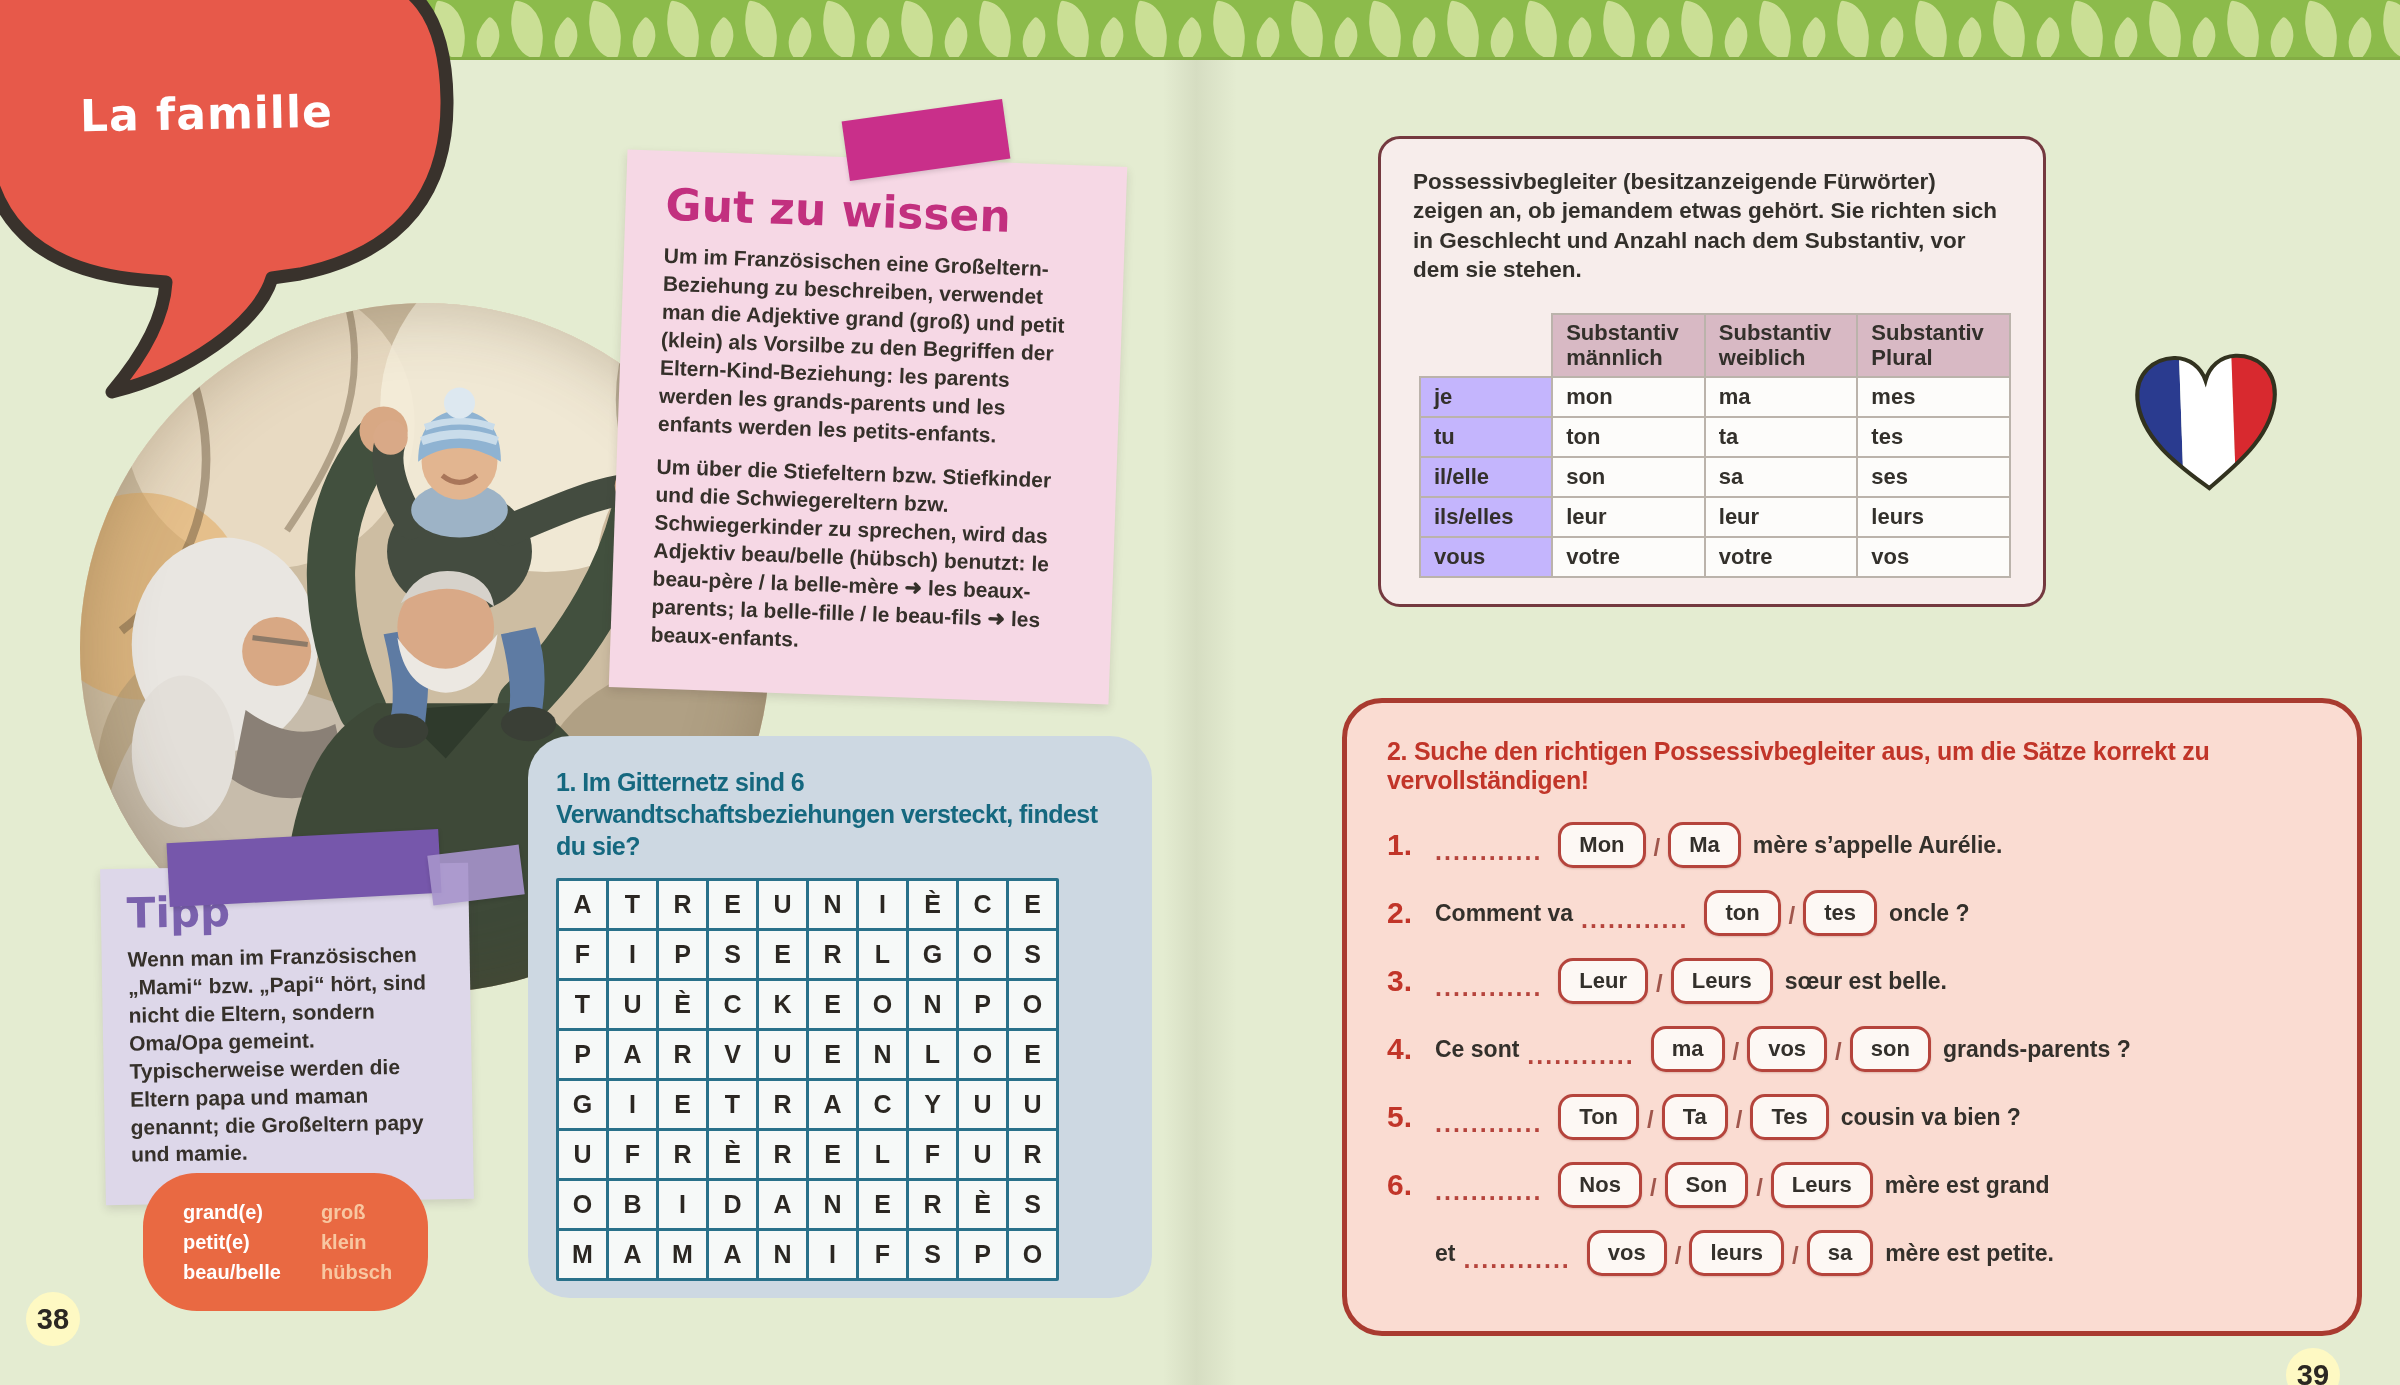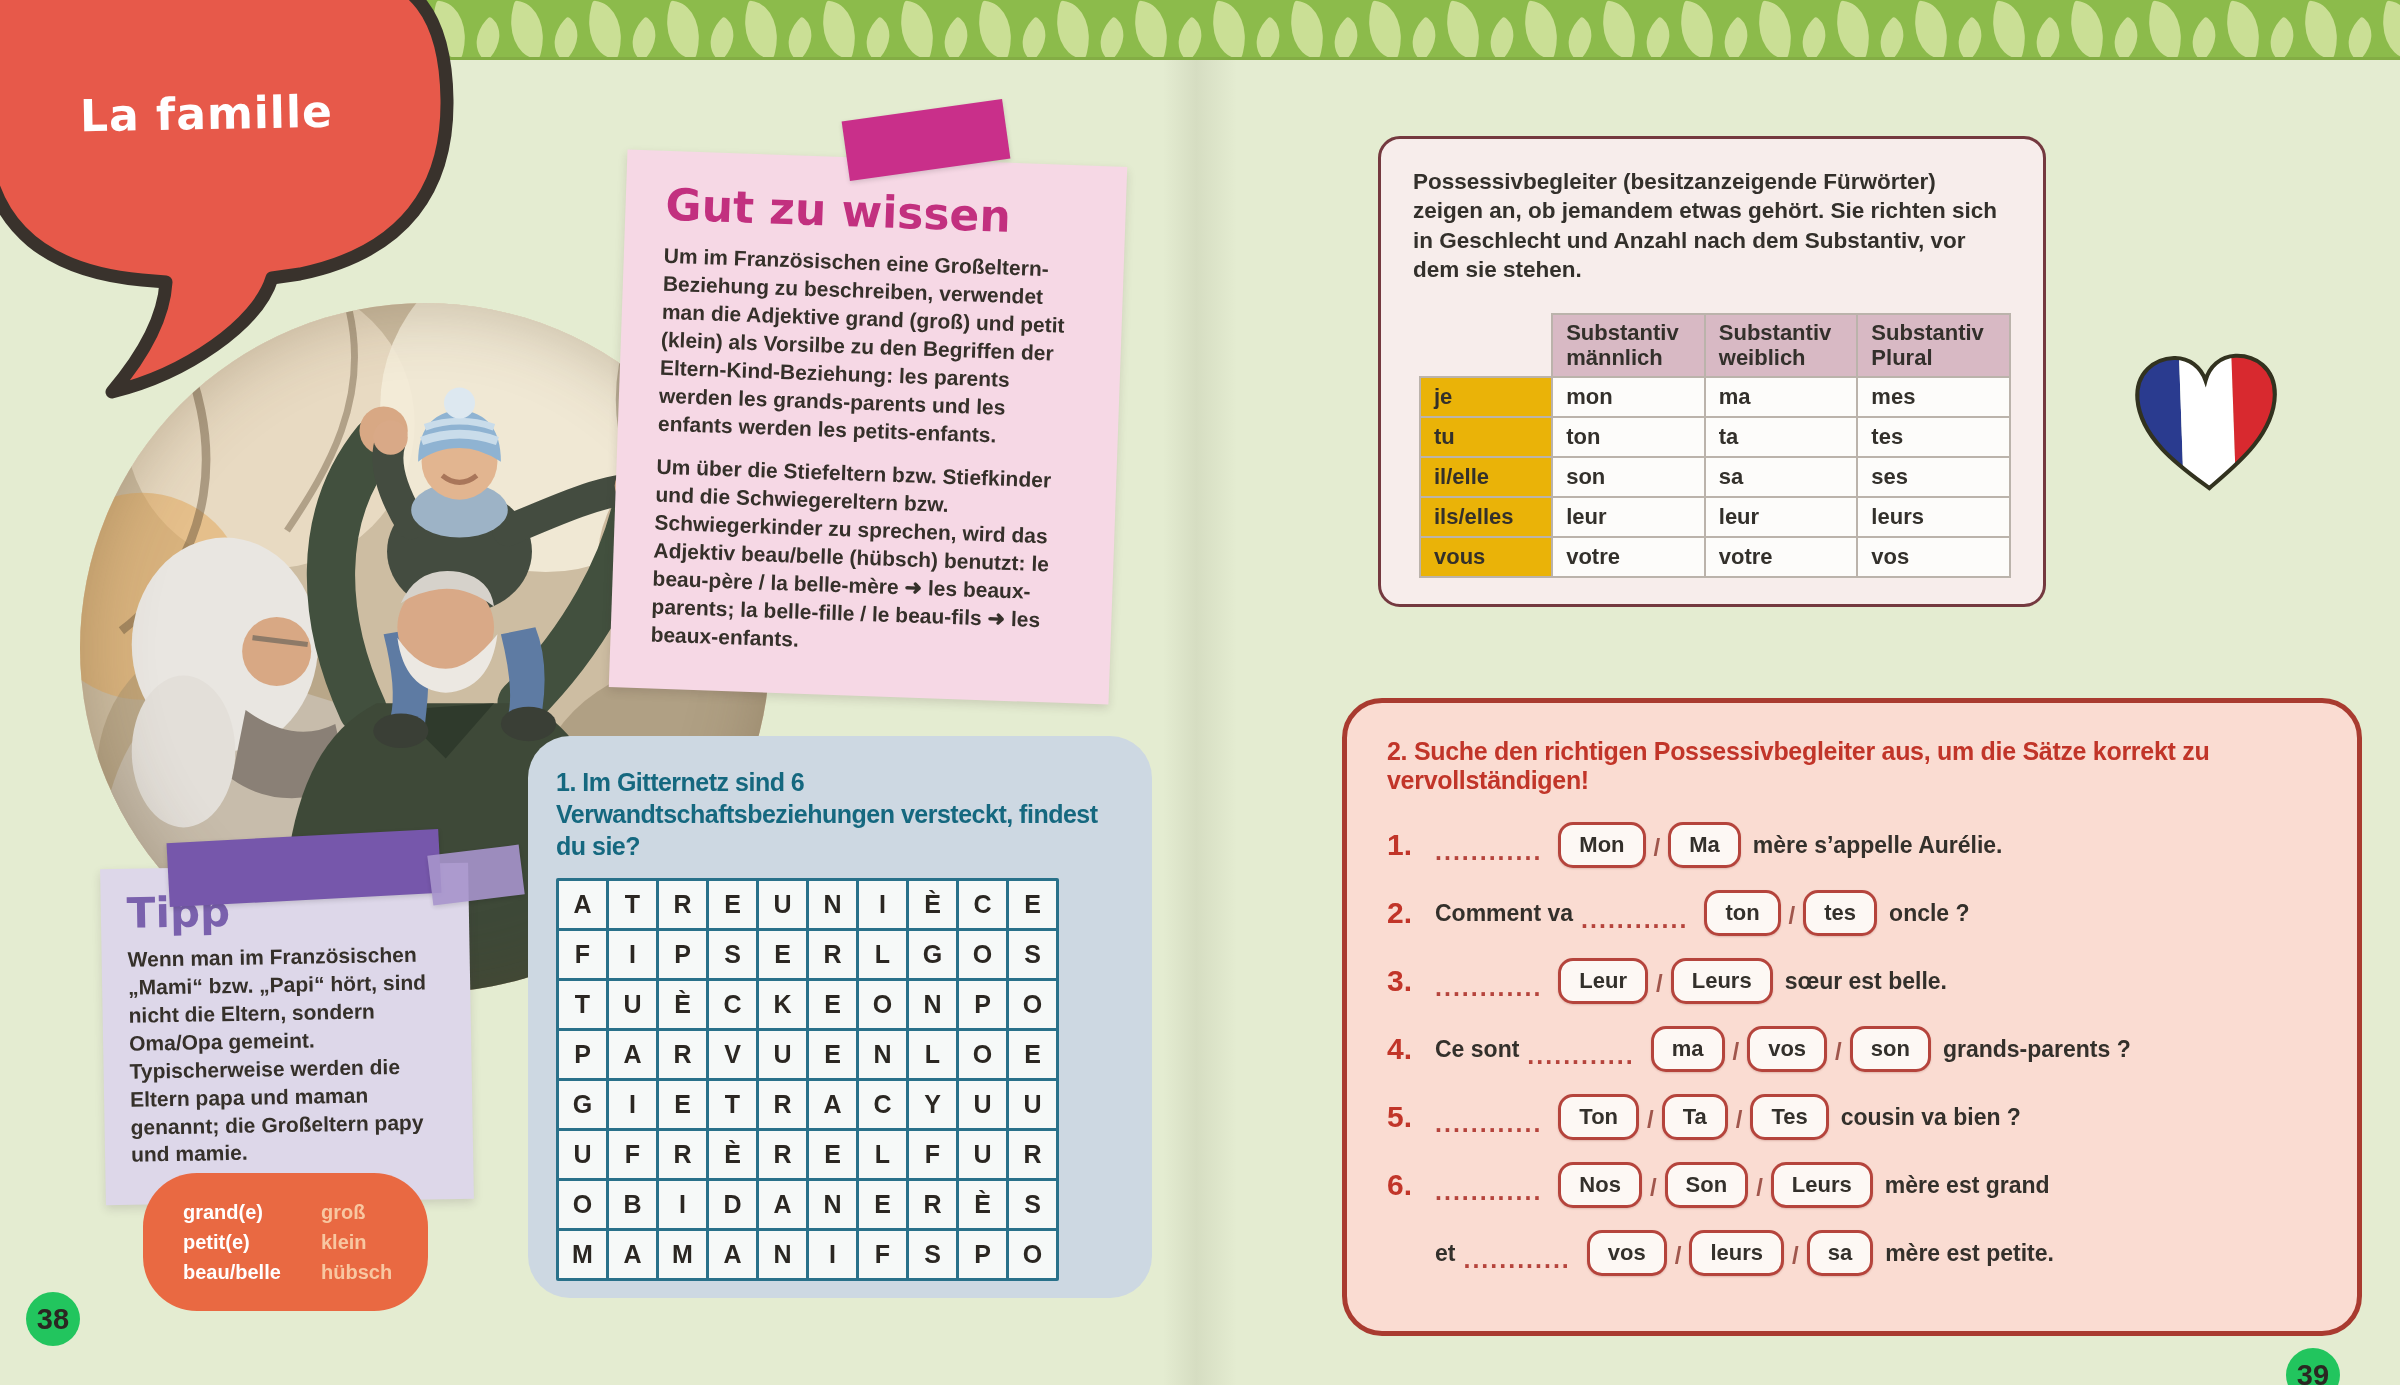--- a/index.html
+++ b/index.html
@@ -61,34 +61,34 @@
   
   .puzzle{position:absolute;left:528px;top:736px;width:624px;height:562px;background:#cdd8e2;border-radius:42px;
     z-index:4;padding:30px 20px 26px 28px;box-sizing:border-box;}
   .puzzle-title{color:#15687f;font-size:25px;font-weight:700;line-height:1.28;letter-spacing:-0.5px;margin-bottom:16px;width:570px;}
   .grid{display:grid;grid-template-columns:repeat(10,47px);grid-auto-rows:47px;gap:3px;background:#29718a;
     padding:3px;width:fit-content;border-radius:2px;}
   .cell{background:#f6f9f8;display:flex;align-items:center;justify-content:center;
     font-size:25px;font-weight:700;color:#2b2722;}
 
   
-  .pagenum{position:absolute;width:54px;height:54px;border-radius:50%;background:#22c55e;display:flex;
+  .pagenum{position:absolute;width:54px;height:54px;border-radius:50%;background:#fef9c3;display:flex;
     align-items:center;justify-content:center;font-size:29px;font-weight:700;color:#2b2722;z-index:3;}
   .pagenum.left{left:26px;top:1292px;}
   .pagenum.right{left:2286px;top:1348px;}
 
   
   .grammar{position:absolute;left:1378px;top:136px;width:668px;background:#f7edeb;border:3px solid #74393f;
     border-radius:22px;z-index:2;padding:28px 32px 26px 32px;box-sizing:border-box;}
   .grammar-intro{font-size:22.5px;font-weight:700;color:#33302b;line-height:1.31;margin:0;}
   table.pos{border-collapse:collapse;margin:28px 0 0 6px;}
   .pos th,.pos td{border:2px solid #bbb3ab;font-size:22px;padding:6px 13px;text-align:left;color:#33302b;}
   .pos thead th{background:#d8b9c4;font-weight:700;line-height:1.12;width:126px;}
   .pos thead th.corner{background:transparent;border-top:none;border-left:none;width:108px;}
-  .pos tbody th{background:#eab308;font-weight:600;}
+  .pos tbody th{background:#c4b5fd;font-weight:600;}
   .pos tbody td{background:#fdfcfa;font-weight:600;}
 
   
   .heart{position:absolute;left:2128px;top:346px;width:158px;height:152px;z-index:2;transform:rotate(-2deg);}
 
   
   .exercise{position:absolute;left:1342px;top:698px;width:1020px;height:638px;background:#fadcd2;
     border:5px solid #a93b30;border-radius:40px;z-index:2;padding:34px 40px;box-sizing:border-box;}
   .ex-title{color:#c13529;font-size:25px;font-weight:700;letter-spacing:-0.3px;margin-bottom:24px;}
   .ex-row{display:flex;align-items:center;margin-bottom:16px;min-height:52px;}

